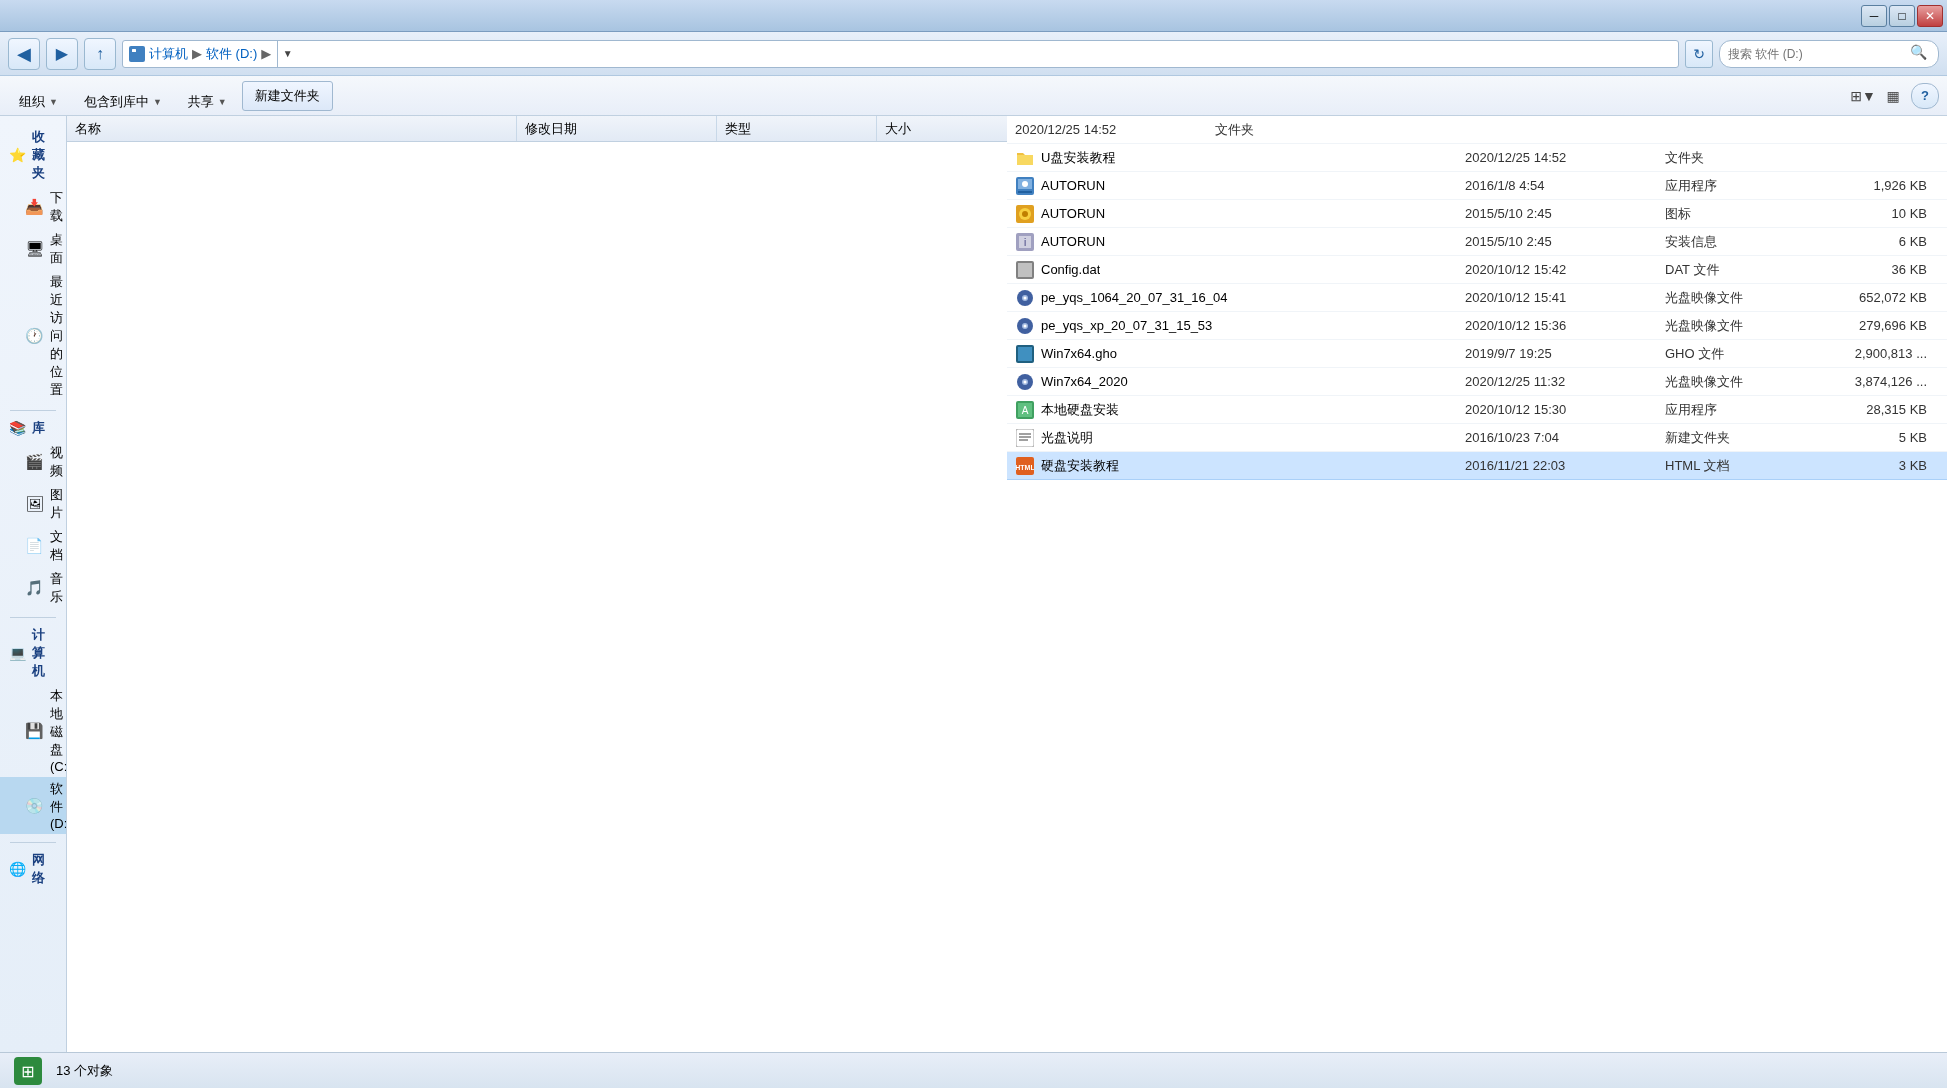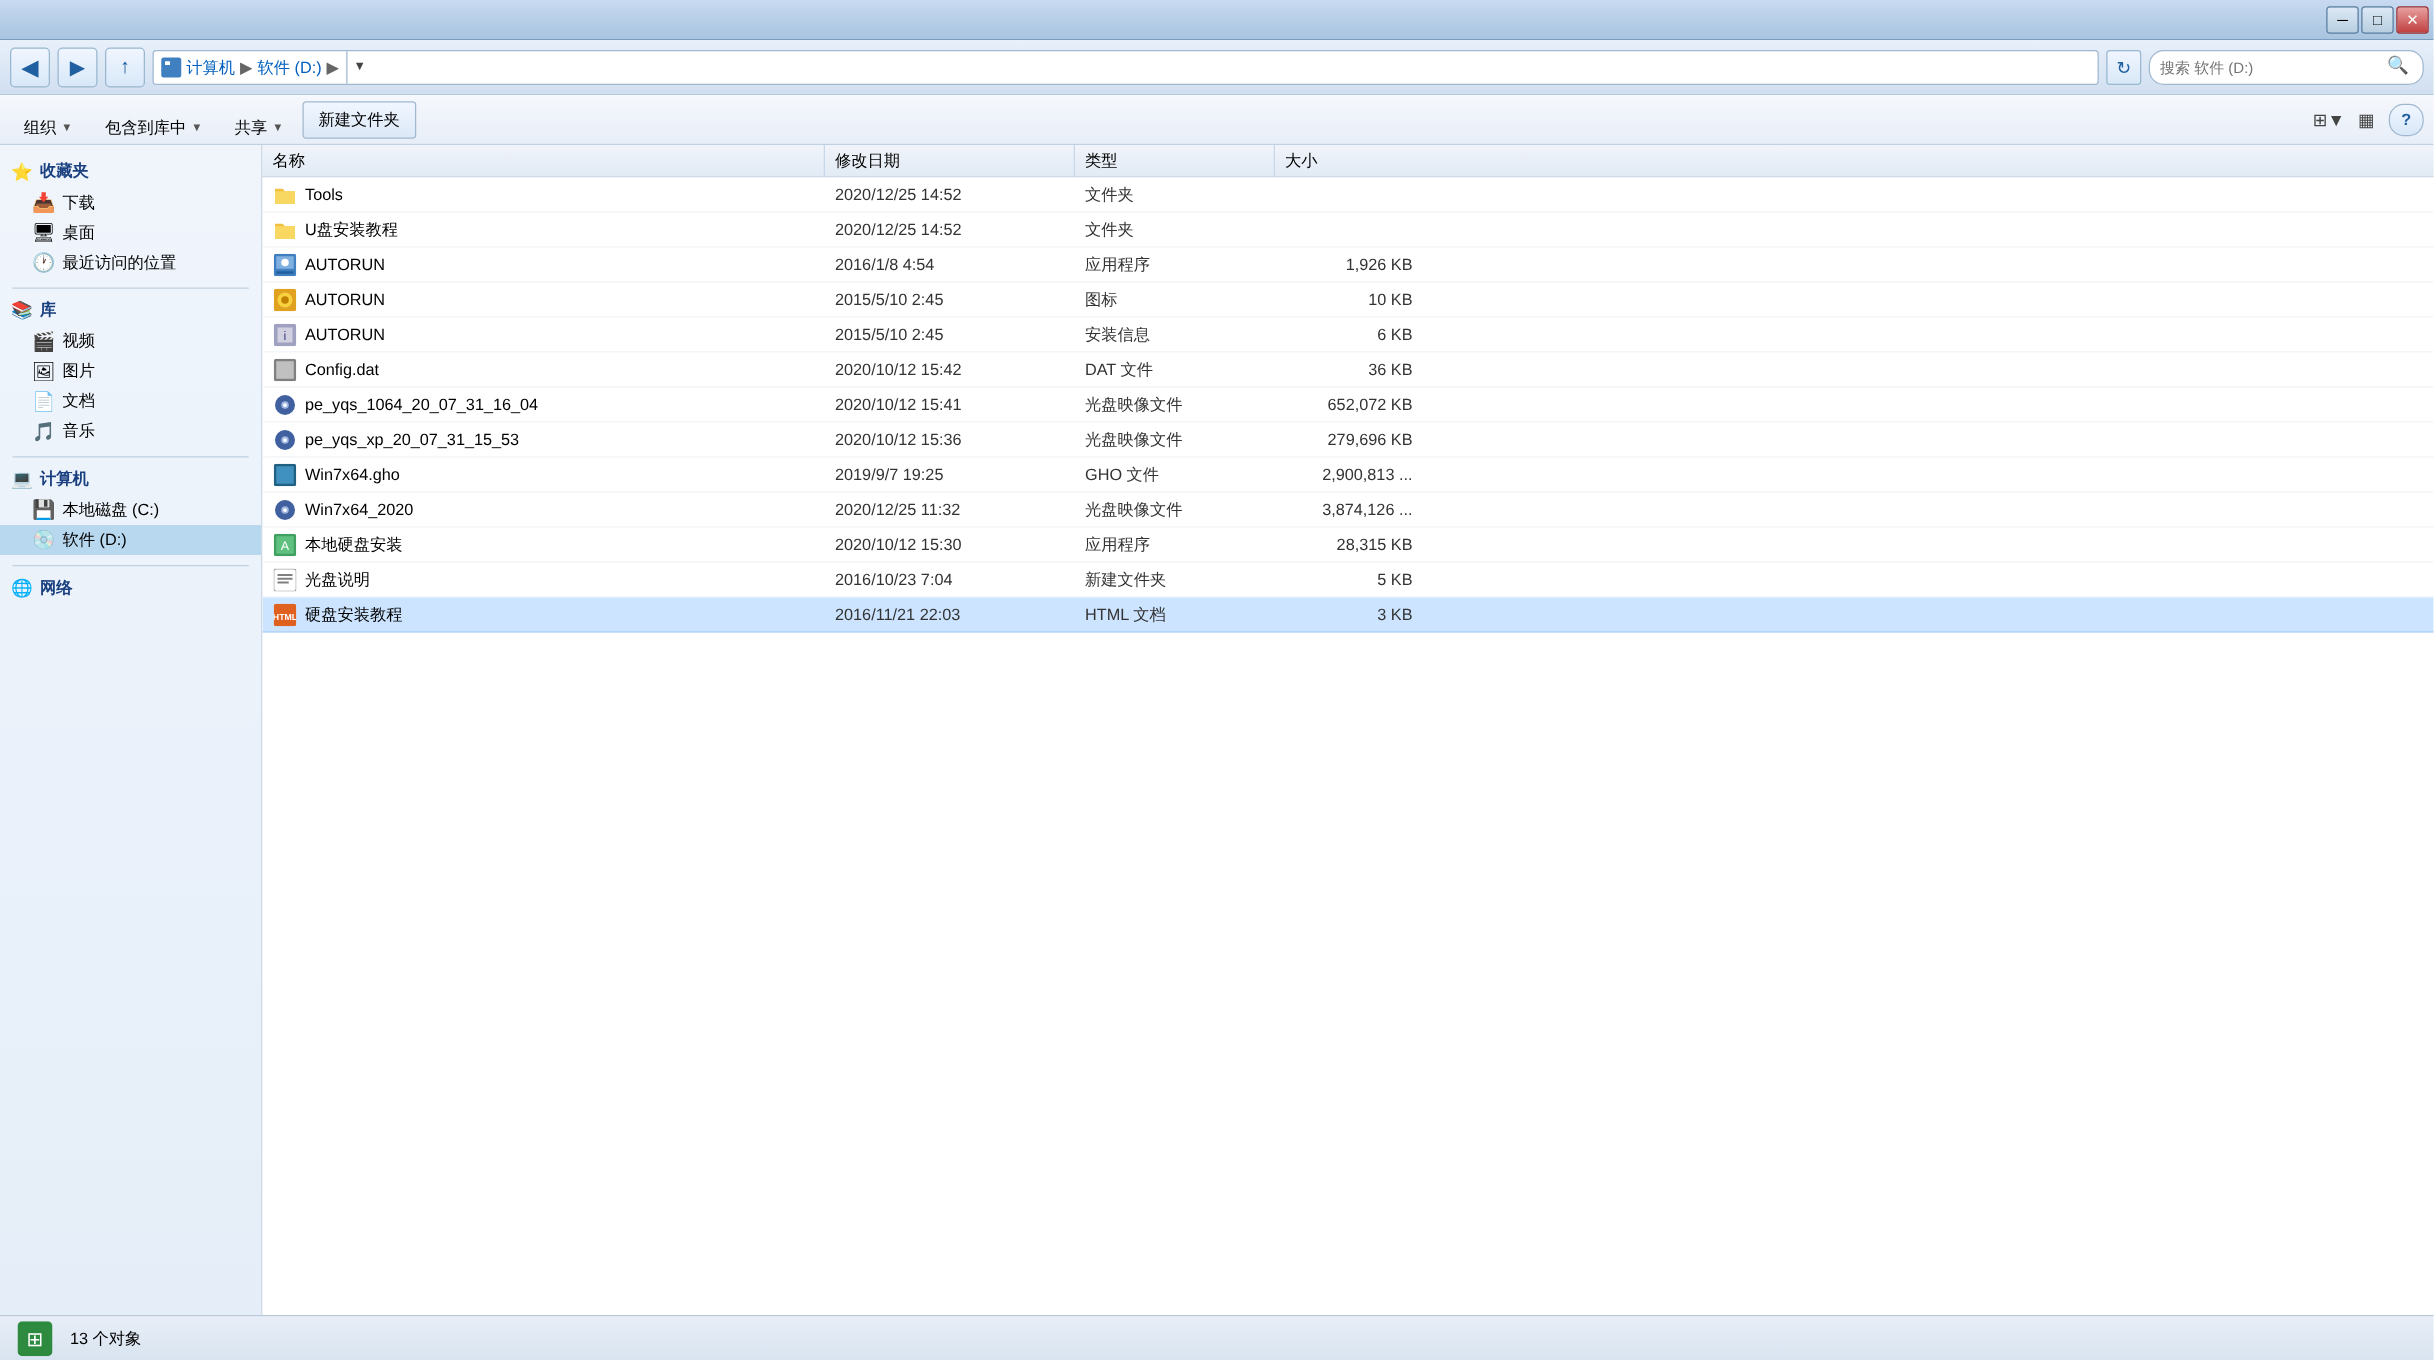--- a/index.html
+++ b/index.html
@@ -288,21 +288,20 @@
     .sidebar-divider {
       height: 1px;
       background: #c0d0e0;
       margin: 4px 10px;
     }
 
     
     .file-list-area {
       flex: 1;
       display: flex;
-      flex-direction: column;
     }
     .column-header {
       display: flex;
       align-items: center;
       height: 26px;
       background: linear-gradient(to bottom, #f0f4fa, #e2eaf5);
       border-bottom: 1px solid #c0d0e0;
       font-size: 13px;
       color: #000;
     }
@@ -536,29 +535,20 @@
       <div class="col-header-item col-type">
         <span>类型</span>
       </div>
       <div class="col-header-item col-size">
         <span>大小</span>
       </div>
     </div>
 
     <div class="file-list" id="file-list-container">
     <div class="file-row">
-    <div class="file-cell-name">
-      <div class="file-icon">
-              <svg width="18" height="16" viewBox="0 0 18 16">
-                <path d="M1 3h6l2 2h8v10H1z" fill="#f0c040"></path>
-                <path d="M1 5h16v10H1z" fill="#f8d860"></path>
-              </svg>
-            </div>
-      <span class="file-name-text">Tools</span>
-    </div>
     <div class="file-cell-date">2020/12/25 14:52</div>
     <div class="file-cell-type">文件夹</div>
     <div class="file-cell-size"></div>
   </div>
         <div class="file-row">
     <div class="file-cell-name">
       <div class="file-icon">
               <svg width="18" height="16" viewBox="0 0 18 16">
                 <path d="M1 3h6l2 2h8v10H1z" fill="#f0c040"></path>
                 <path d="M1 5h16v10H1z" fill="#f8d860"></path>

